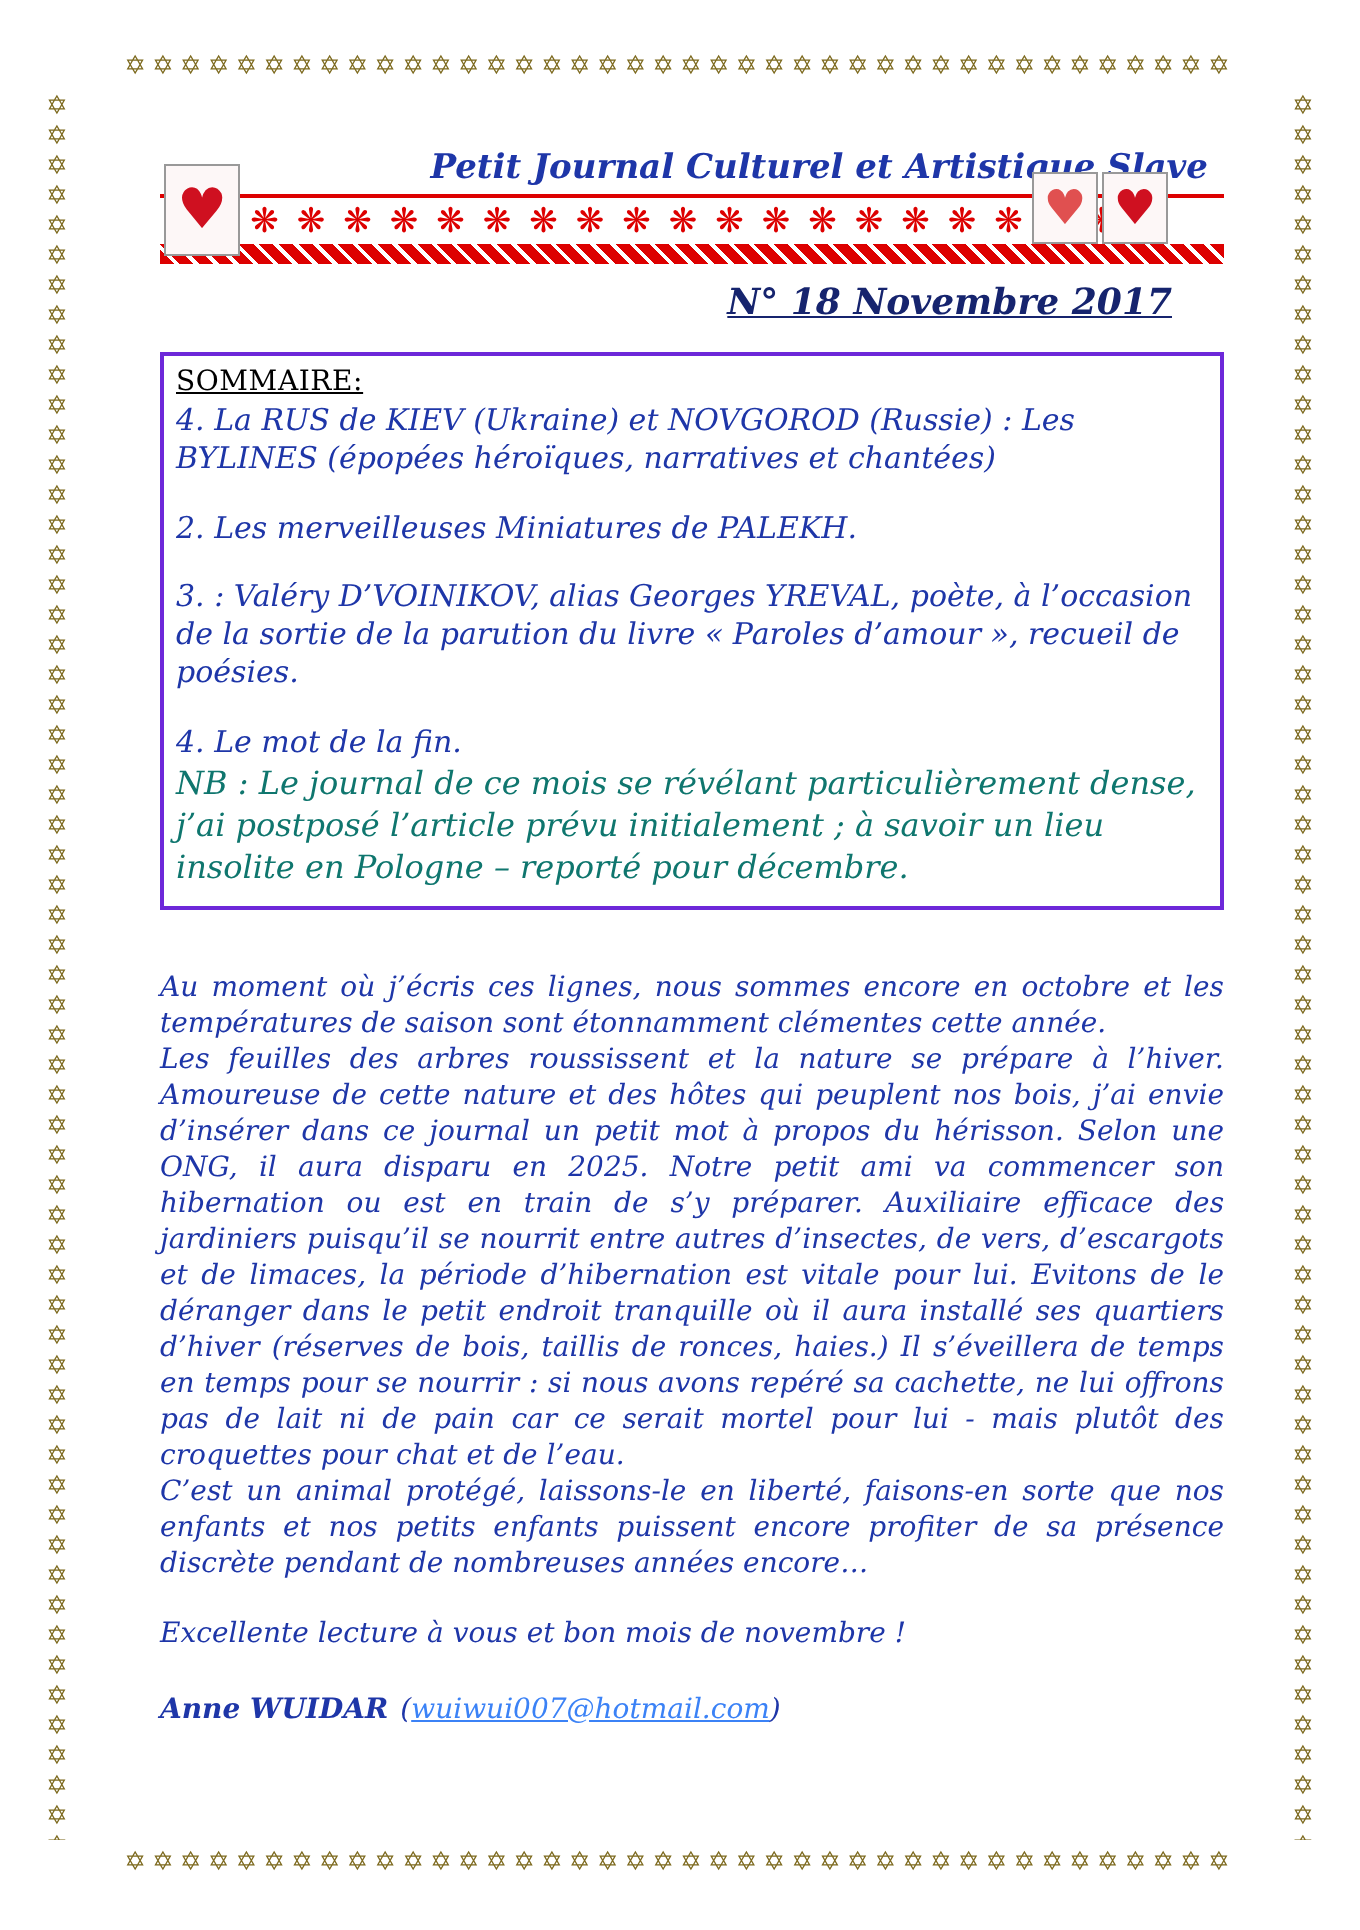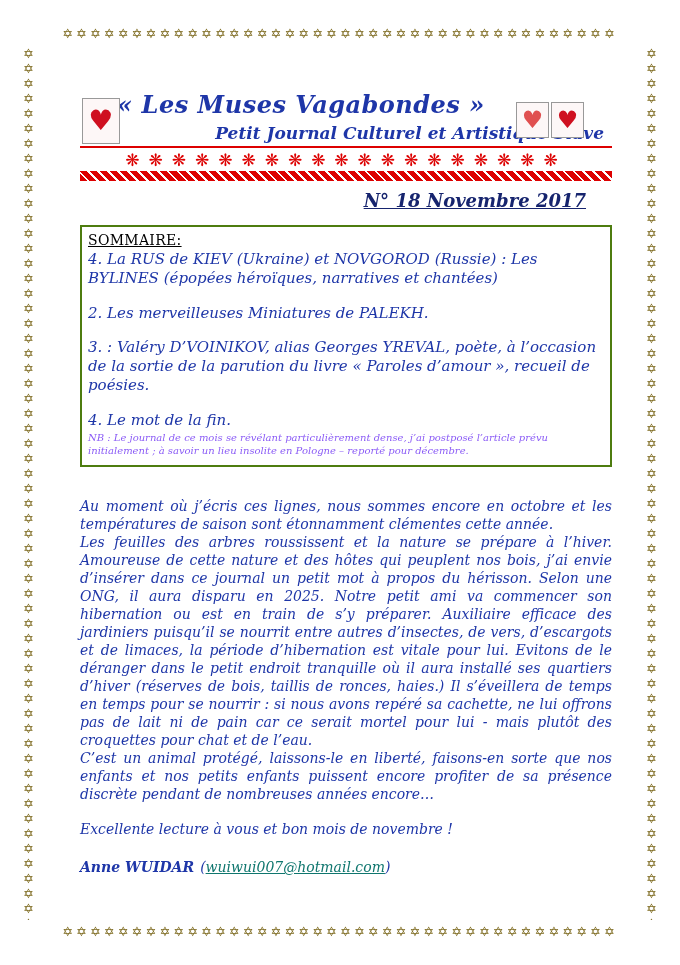--- a/index.html
+++ b/index.html
@@ -114,60 +114,60 @@
     color: #16246e;
     font-size: 18px;
     font-weight: bold;
     font-style: italic;
   }
   .issue .issue-text { text-decoration: underline; }
 
   
   .sommaire {
     margin-top: 14px;
-    border: 2px solid #4d7c0f;
+    border: 2px solid #6d28d9;
     padding: 5px 10px 8px 6px;
   }
   .sommaire-heading {
     color: #000000;
     font-size: 14px;
     text-decoration: underline;
     letter-spacing: 0.3px;
   }
   .sommaire-item {
     margin-top: 16px;
     color: #1e36a8;
     font-style: italic;
     font-size: 15px;
     line-height: 1.25;
   }
   .sommaire-item.first { margin-top: 2px; }
   .sommaire-nb {
     margin-top: 2px;
-    color: #8b5cf6;
-    font-style: italic;
-    font-size: 10px;
+    color: #0f766e;
+    font-style: italic;
+    font-size: 16px;
     line-height: 1.3;
   }
 
   
   .body-text {
     margin-top: 30px;
     color: #1e36a8;
     font-style: italic;
     font-size: 14px;
     line-height: 18px;
     text-align: justify;
   }
   .salutation { margin-bottom: 17px; text-align: left; }
   .para { margin: 0; }
   .closing { margin-top: 17px; text-align: left; }
   .signature { margin-top: 20px; text-align: left; }
   .sig-name { margin-right: 6px; font-weight: bold; }
-  .signature a.email { color: #0f766e; text-decoration: underline; }
+  .signature a.email { color: #3b82f6; text-decoration: underline; }
 </style>
 </head>
 <body>
 
 <div class="page">
 
   <div class="star-row top">✡✡✡✡✡✡✡✡✡✡✡✡✡✡✡✡✡✡✡✡✡✡✡✡✡✡✡✡✡✡✡✡✡✡✡✡✡✡✡✡</div>
   <div class="star-col left">✡✡✡✡✡✡✡✡✡✡✡✡✡✡✡✡✡✡✡✡✡✡✡✡✡✡✡✡✡✡✡✡✡✡✡✡✡✡✡✡✡✡✡✡✡✡✡✡✡✡✡✡✡✡✡✡✡✡✡</div>
   <div class="star-col right">✡✡✡✡✡✡✡✡✡✡✡✡✡✡✡✡✡✡✡✡✡✡✡✡✡✡✡✡✡✡✡✡✡✡✡✡✡✡✡✡✡✡✡✡✡✡✡✡✡✡✡✡✡✡✡✡✡✡✡</div>
   <div class="star-row bottom">✡✡✡✡✡✡✡✡✡✡✡✡✡✡✡✡✡✡✡✡✡✡✡✡✡✡✡✡✡✡✡✡✡✡✡✡✡✡✡✡</div>
@@ -180,21 +180,20 @@
       </div>
       <div class="hearts-right">
         <div class="heart-box">
           <span class="heart-glyph light">♥</span>
         </div>
         <div class="heart-box">
           <span class="heart-glyph">♥</span>
         </div>
       </div>
 
-      <h1 class="title">« Les Muses Vagabondes »</h1>
       <div class="subtitle">Petit Journal Culturel et Artistique Slave</div>
       <div class="snowflake-row">❋❋❋❋❋❋❋❋❋❋❋❋❋❋❋❋❋❋❋</div>
       <div class="zigzag"></div>
       <div class="issue">
         <span class="issue-text">N° 18 Novembre 2017</span>
       </div>
     </header>
 
     <section class="sommaire">
       <div class="sommaire-heading">SOMMAIRE:</div>

